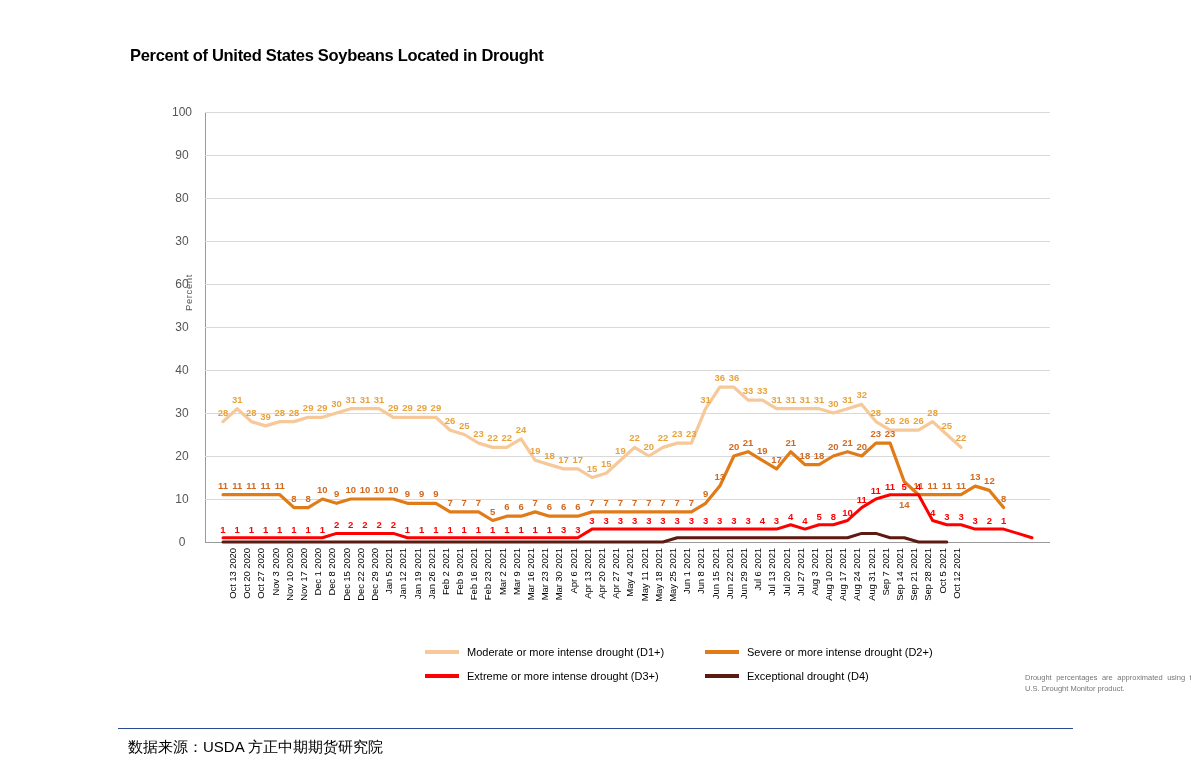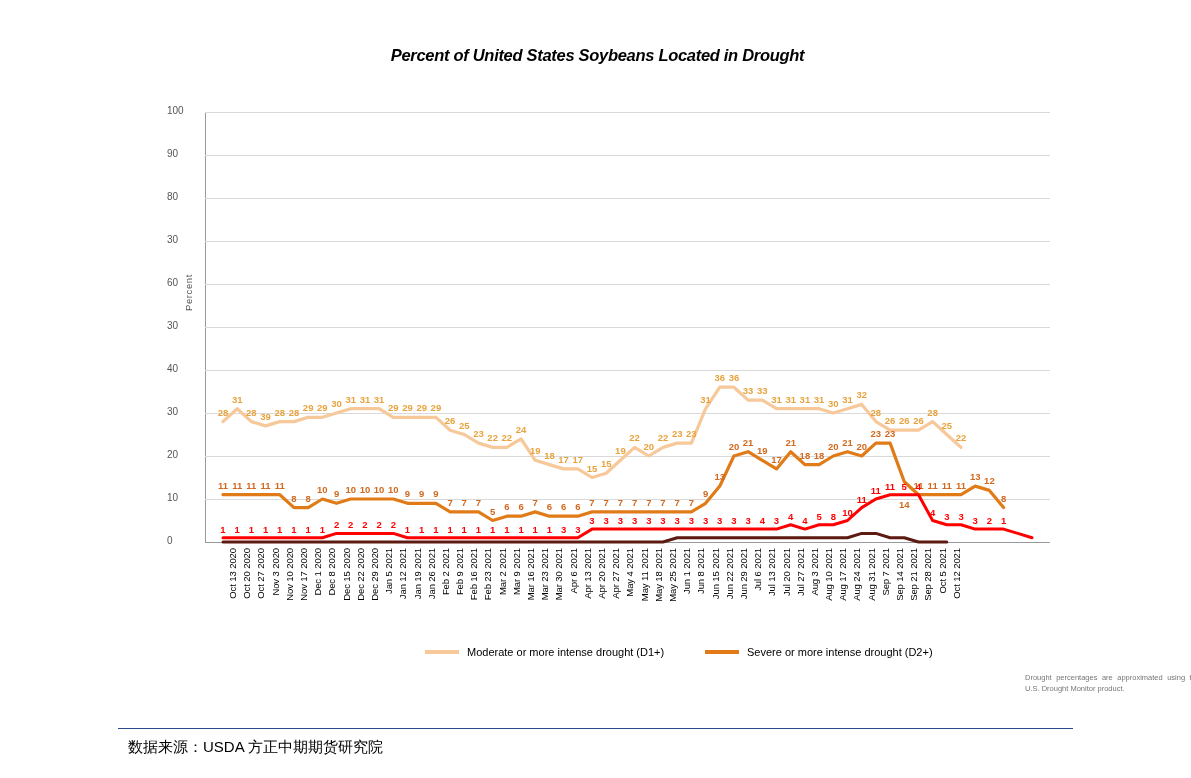--- a/index.html
+++ b/index.html
@@ -61,26 +61,25 @@
     left: 130px;
     top: 42px;
     width: 935px;
     height: 675px;
   }
   .chart-title {
     position: absolute;
     left: 0;
     top: 4px;
     width: 935px;
-    text-align: center;
+    text-align: left;
     font-size: 16.5px;
     font-weight: bold;
     letter-spacing: -0.3px;
     color: #000;
-    font-style: italic;
   }
   .plot {
     position: absolute;
     left: 75px;
     top: 70px;
     width: 845px;
     height: 430px;
   }
   .ylabel {
     position: absolute;
@@ -91,22 +90,22 @@
     font-size: 9.5px;
     color: #555;
     transform: rotate(-90deg);
     transform-origin: center center;
     letter-spacing: 0.6px;
   }
   .ytick {
     position: absolute;
     left: -38px;
     width: 30px;
-    text-align: left;
-    font-size: 10px;
+    text-align: center;
+    font-size: 12px;
     color: #555;
     transform: translateY(-7px);
   }
   .gridline {
     position: absolute;
     left: 0;
     width: 845px;
     height: 0;
     border-top: 1px solid #d9d9d9;
   }
@@ -450,20 +449,30 @@
       <div class="leg-row">
         <div class="leg-item">
           <span class="leg-swatch" id="sw0" style="border-top-color: rgb(246, 200, 154);"></span>
           <span class="leg-label">Moderate or more intense drought (D1+)</span>
         </div>
         <div class="leg-item">
           <span class="leg-swatch" id="sw1" style="border-top-color: rgb(224, 123, 23);"></span>
           <span class="leg-label">Severe or more intense drought (D2+)</span>
         </div>
       </div>
+      <div class="leg-row">
+        <div class="leg-item">
+          <span class="leg-swatch" id="sw2" style="border-top-color: rgb(255, 0, 0);"></span>
+          <span class="leg-label">Extreme or more intense drought (D3+)</span>
+        </div>
+        <div class="leg-item">
+          <span class="leg-swatch" id="sw3" style="border-top-color: rgb(92, 26, 16);"></span>
+          <span class="leg-label">Exceptional drought (D4)</span>
+        </div>
+      </div>
     </div>
 
     <div class="note">Drought percentages are approximated using the U.S. Drought Monitor product.</div>
   </div>
 
   <div class="fig-footer">
     <div class="fig-source">数据来源：USDA  方正中期期货研究院</div>
   </div>
 
 </div>

